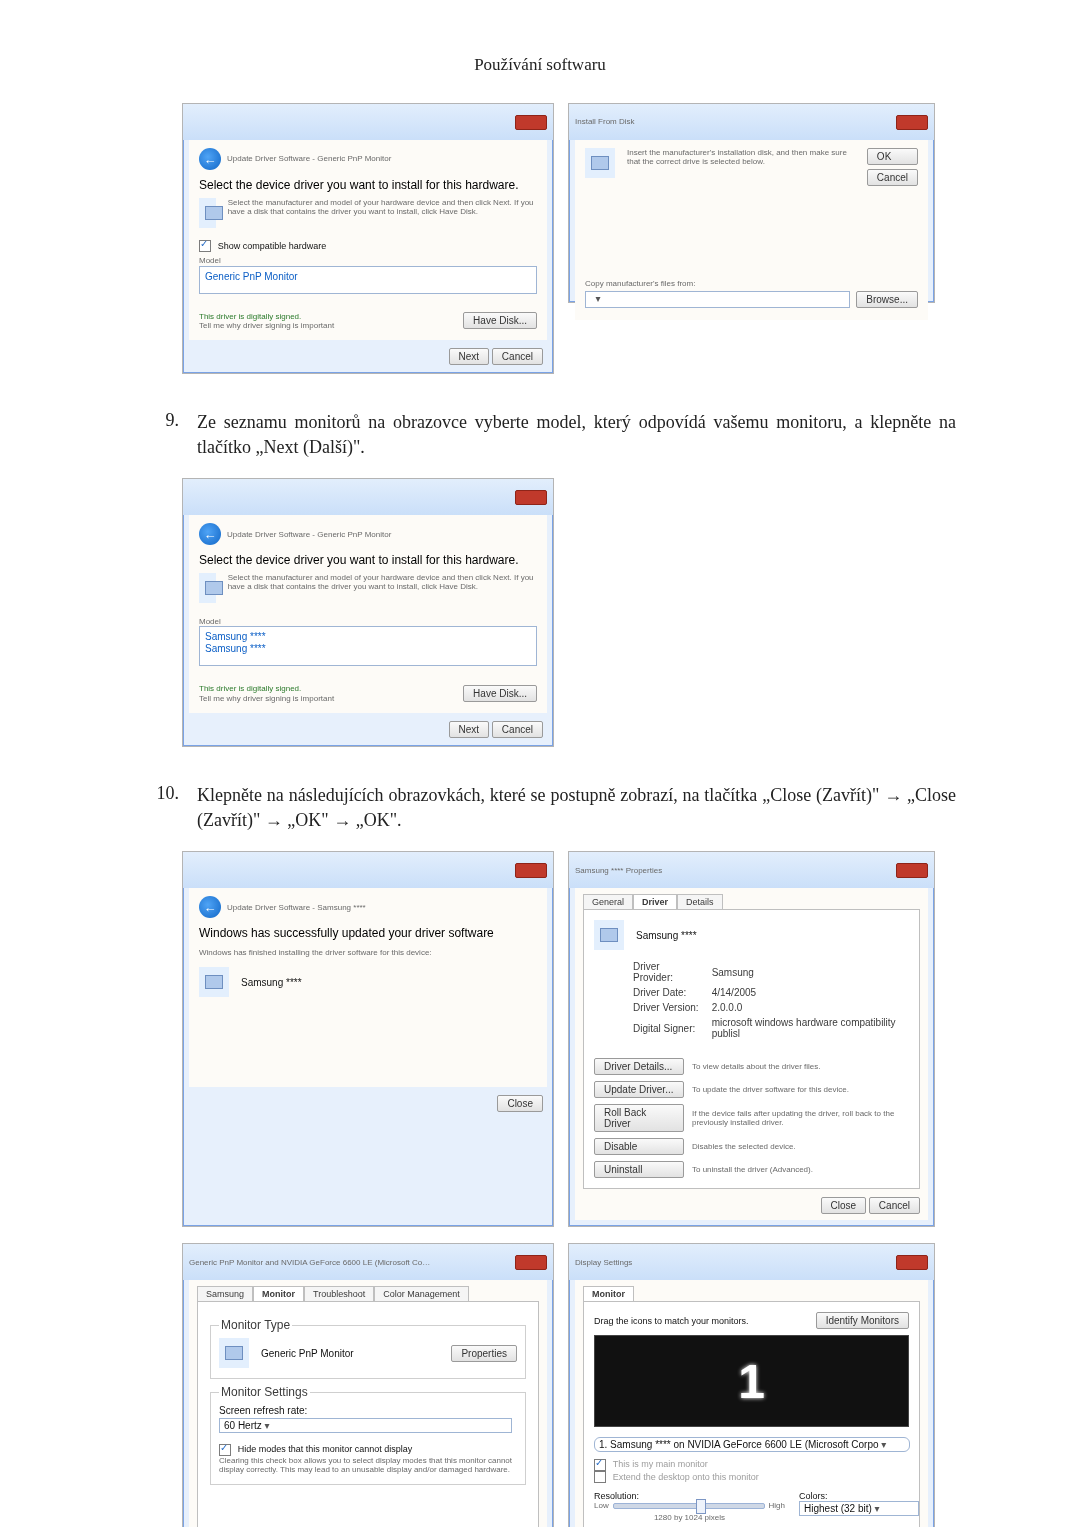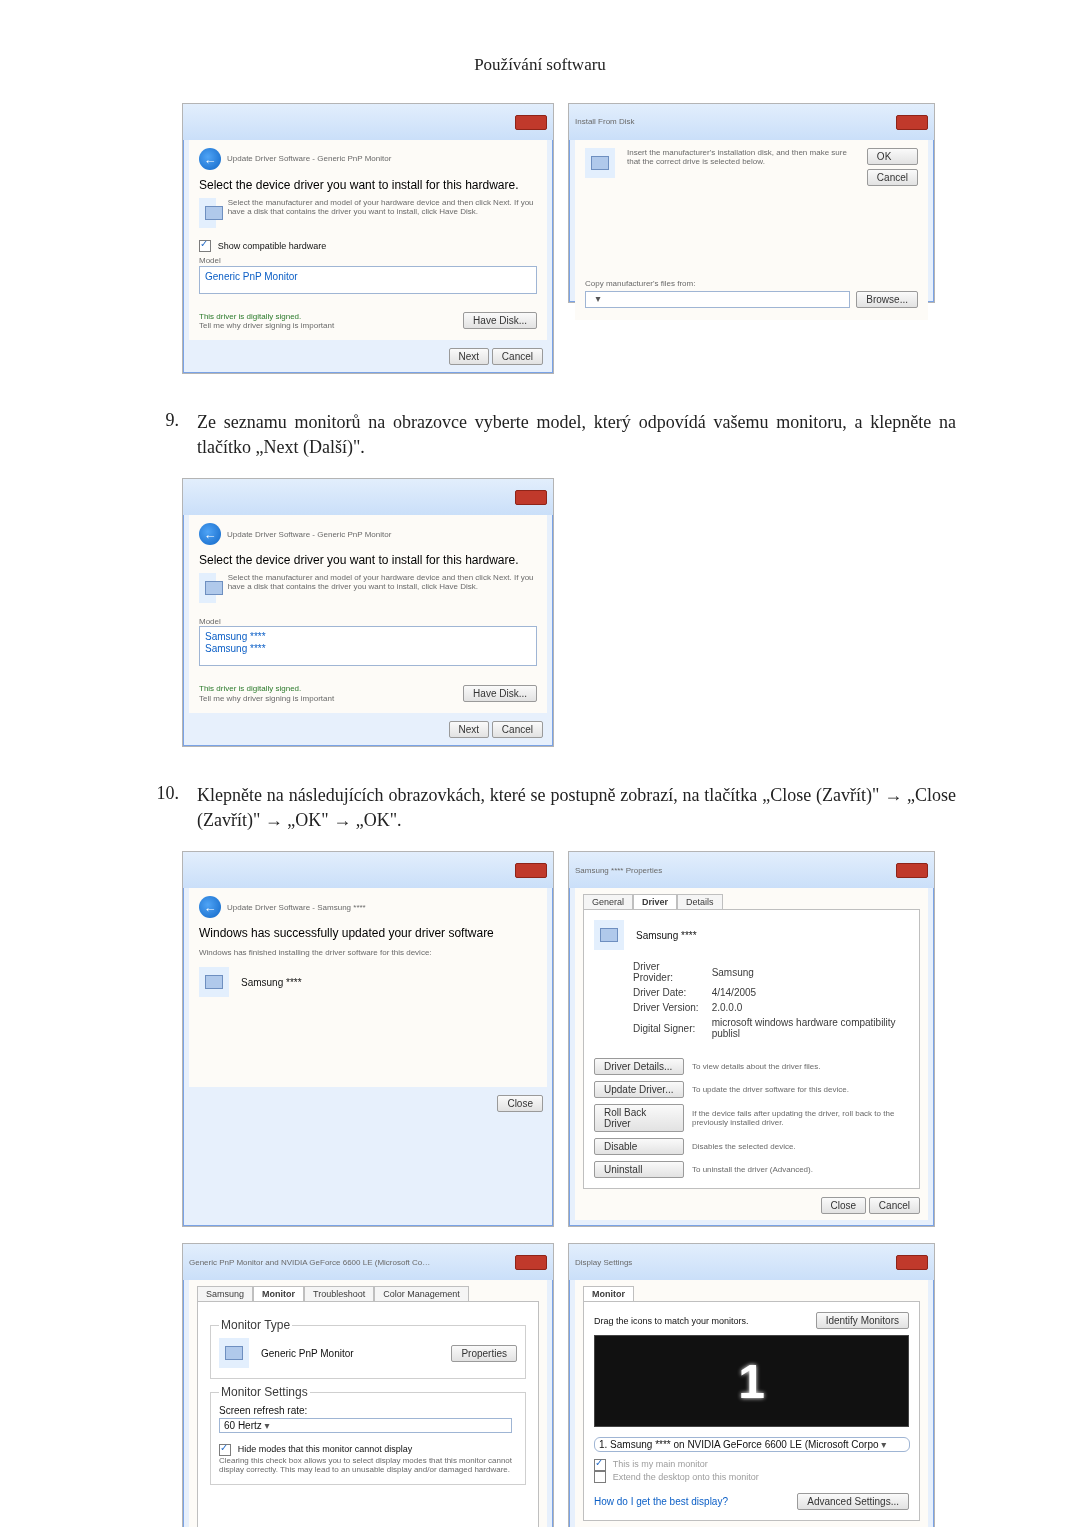--- a/index.html
+++ b/index.html
@@ -495,20 +495,37 @@
           </div>
           <div class="select" style="width:97%;border-radius:6px;">1. Samsung **** on NVIDIA GeForce 6600 LE (Microsoft Corpo</div>
           <div style="margin-top:6px;">
             <span class="checkbox checked"></span>
             <span class="greyed" style="font-size:9px;">This is my main monitor</span>
           </div>
           <div>
             <span class="checkbox"></span>
             <span class="greyed" style="font-size:9px;">Extend the desktop onto this monitor</span>
           </div>
+          <div style="display:flex;gap:14px;margin-top:8px;">
+            <div style="flex:1;">
+              <div class="label-black" style="font-size:9px;">Resolution:</div>
+              <div style="display:flex;align-items:center;gap:4px;">
+                <span class="tiny">Low</span>
+                <div class="slider" style="flex:1;">
+                    <span class="thumb"></span>
+                  </div>
+                <span class="tiny">High</span>
+              </div>
+              <div class="tiny" style="text-align:center;margin-top:3px;">1280 by 1024 pixels</div>
+            </div>
+            <div style="width:110px;">
+              <div class="label-black" style="font-size:9px;">Colors:</div>
+              <div class="select" style="width:100%;">Highest (32 bit)</div>
+            </div>
+          </div>
           <div style="display:flex;align-items:center;margin-top:10px;">
             <span class="blue-link" style="font-size:10px;">How do I get the best display?</span>
             <span class="btn" style="margin-left:auto;">Advanced Settings...</span>
           </div>
         </div>
         <div class="btn-row">
           <span class="btn">OK</span>
           <span class="btn">Cancel</span>
           <span class="btn greyed">Apply</span>
         </div>

